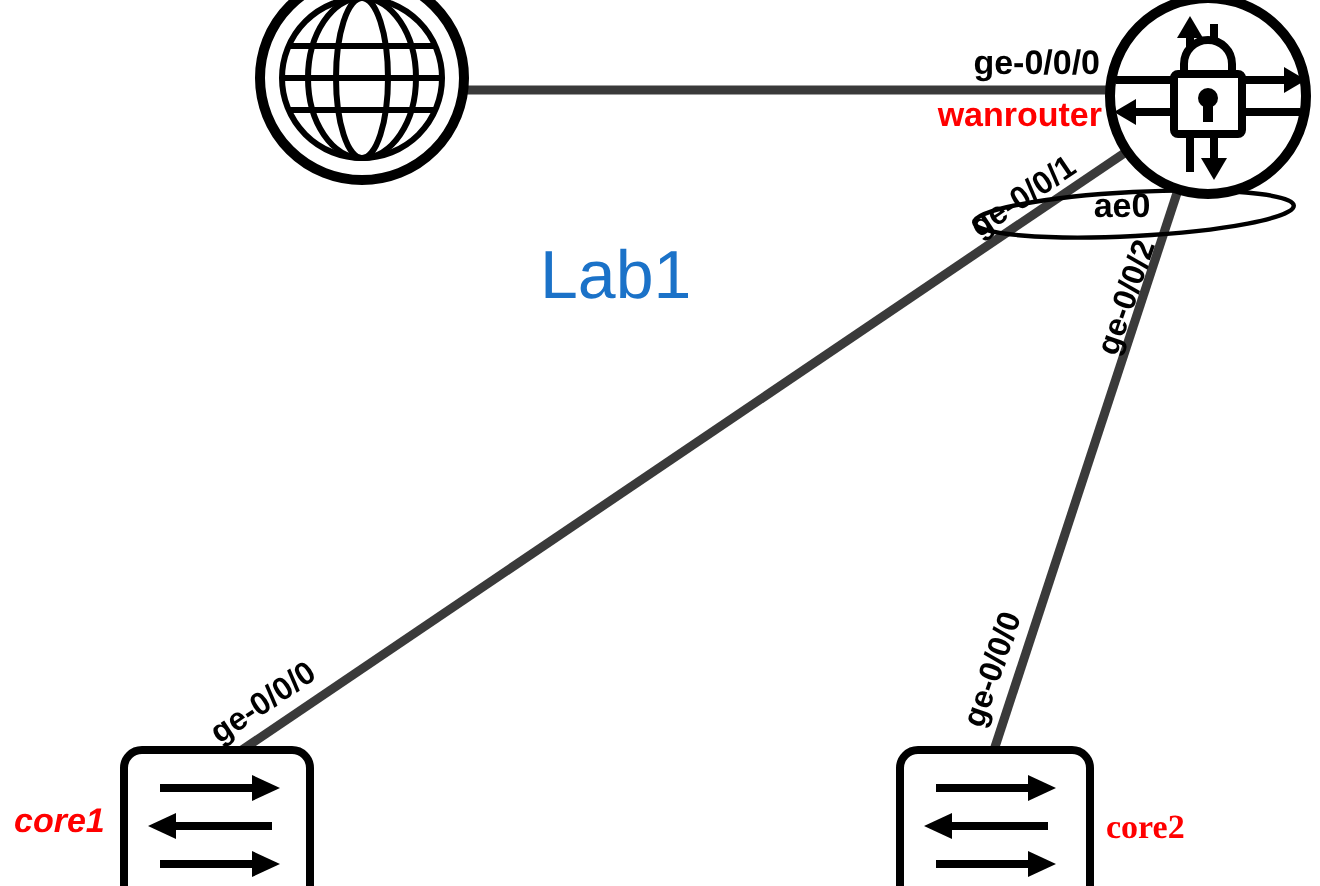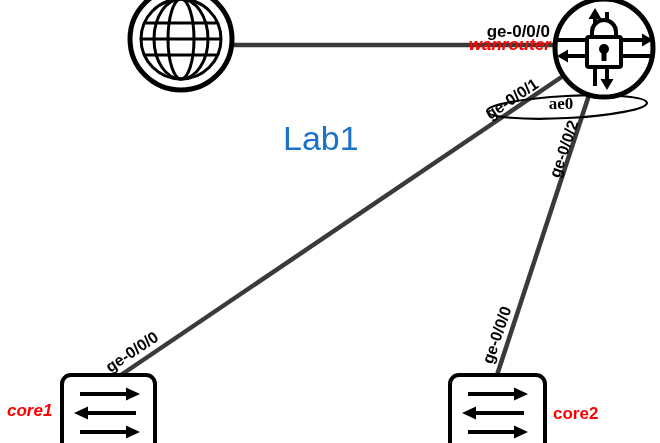--- a/index.html
+++ b/index.html
@@ -105,29 +105,29 @@
     </g>
     <g>
       <line class="arrow-shaft" x1="468" y1="432" x2="515" y2="432"></line>
       <polygon class="arrow-head" points="514,425.5 528,432 514,438.5"></polygon>
     </g>
   </g>
 </svg>
 
 <div class="lbl lbl-right" style="left:550px;top:23px;">ge-0/0/0</div>
 
-<div class="lbl lbl-red lbl-right" style="left:551px;top:36px;font-style:italic;">wanrouter</div>
+<div class="lbl lbl-red lbl-right" style="left:551px;top:49px;">wanrouter</div>
 
-<div class="site-lbl" style="left:283px;top:118px;text-align:center;">Lab1</div>
+<div class="site-lbl" style="left:270px;top:118px;text-align:center;">Lab1</div>
 
-<div class="lbl lbl-center" style="left:561px;top:104px;font-family:Liberation Serif, serif;">ae0</div>
+<div class="lbl lbl-center" style="left:561px;top:104px;">ae0</div>
 
 <div class="lbl lbl-rot34" style="left:512px;top:99px;">ge-0/0/1</div>
 
 <div class="lbl lbl-rot71" style="left:564px;top:149px;">ge-0/0/2</div>
 
 <div class="lbl lbl-rot34" style="left:132px;top:352px;">ge-0/0/0</div>
 
 <div class="lbl lbl-rot71" style="left:497px;top:335px;">ge-0/0/0</div>
 
 <div class="lbl lbl-red" style="left:7px;top:402px;font-style:italic;">core1</div>
 
-<div class="lbl lbl-red" style="left:553px;top:405px;">core2</div>
+<div class="lbl lbl-red" style="left:553px;top:405px;font-family:Liberation Serif, serif;">core2</div>
 
 </body></html>

